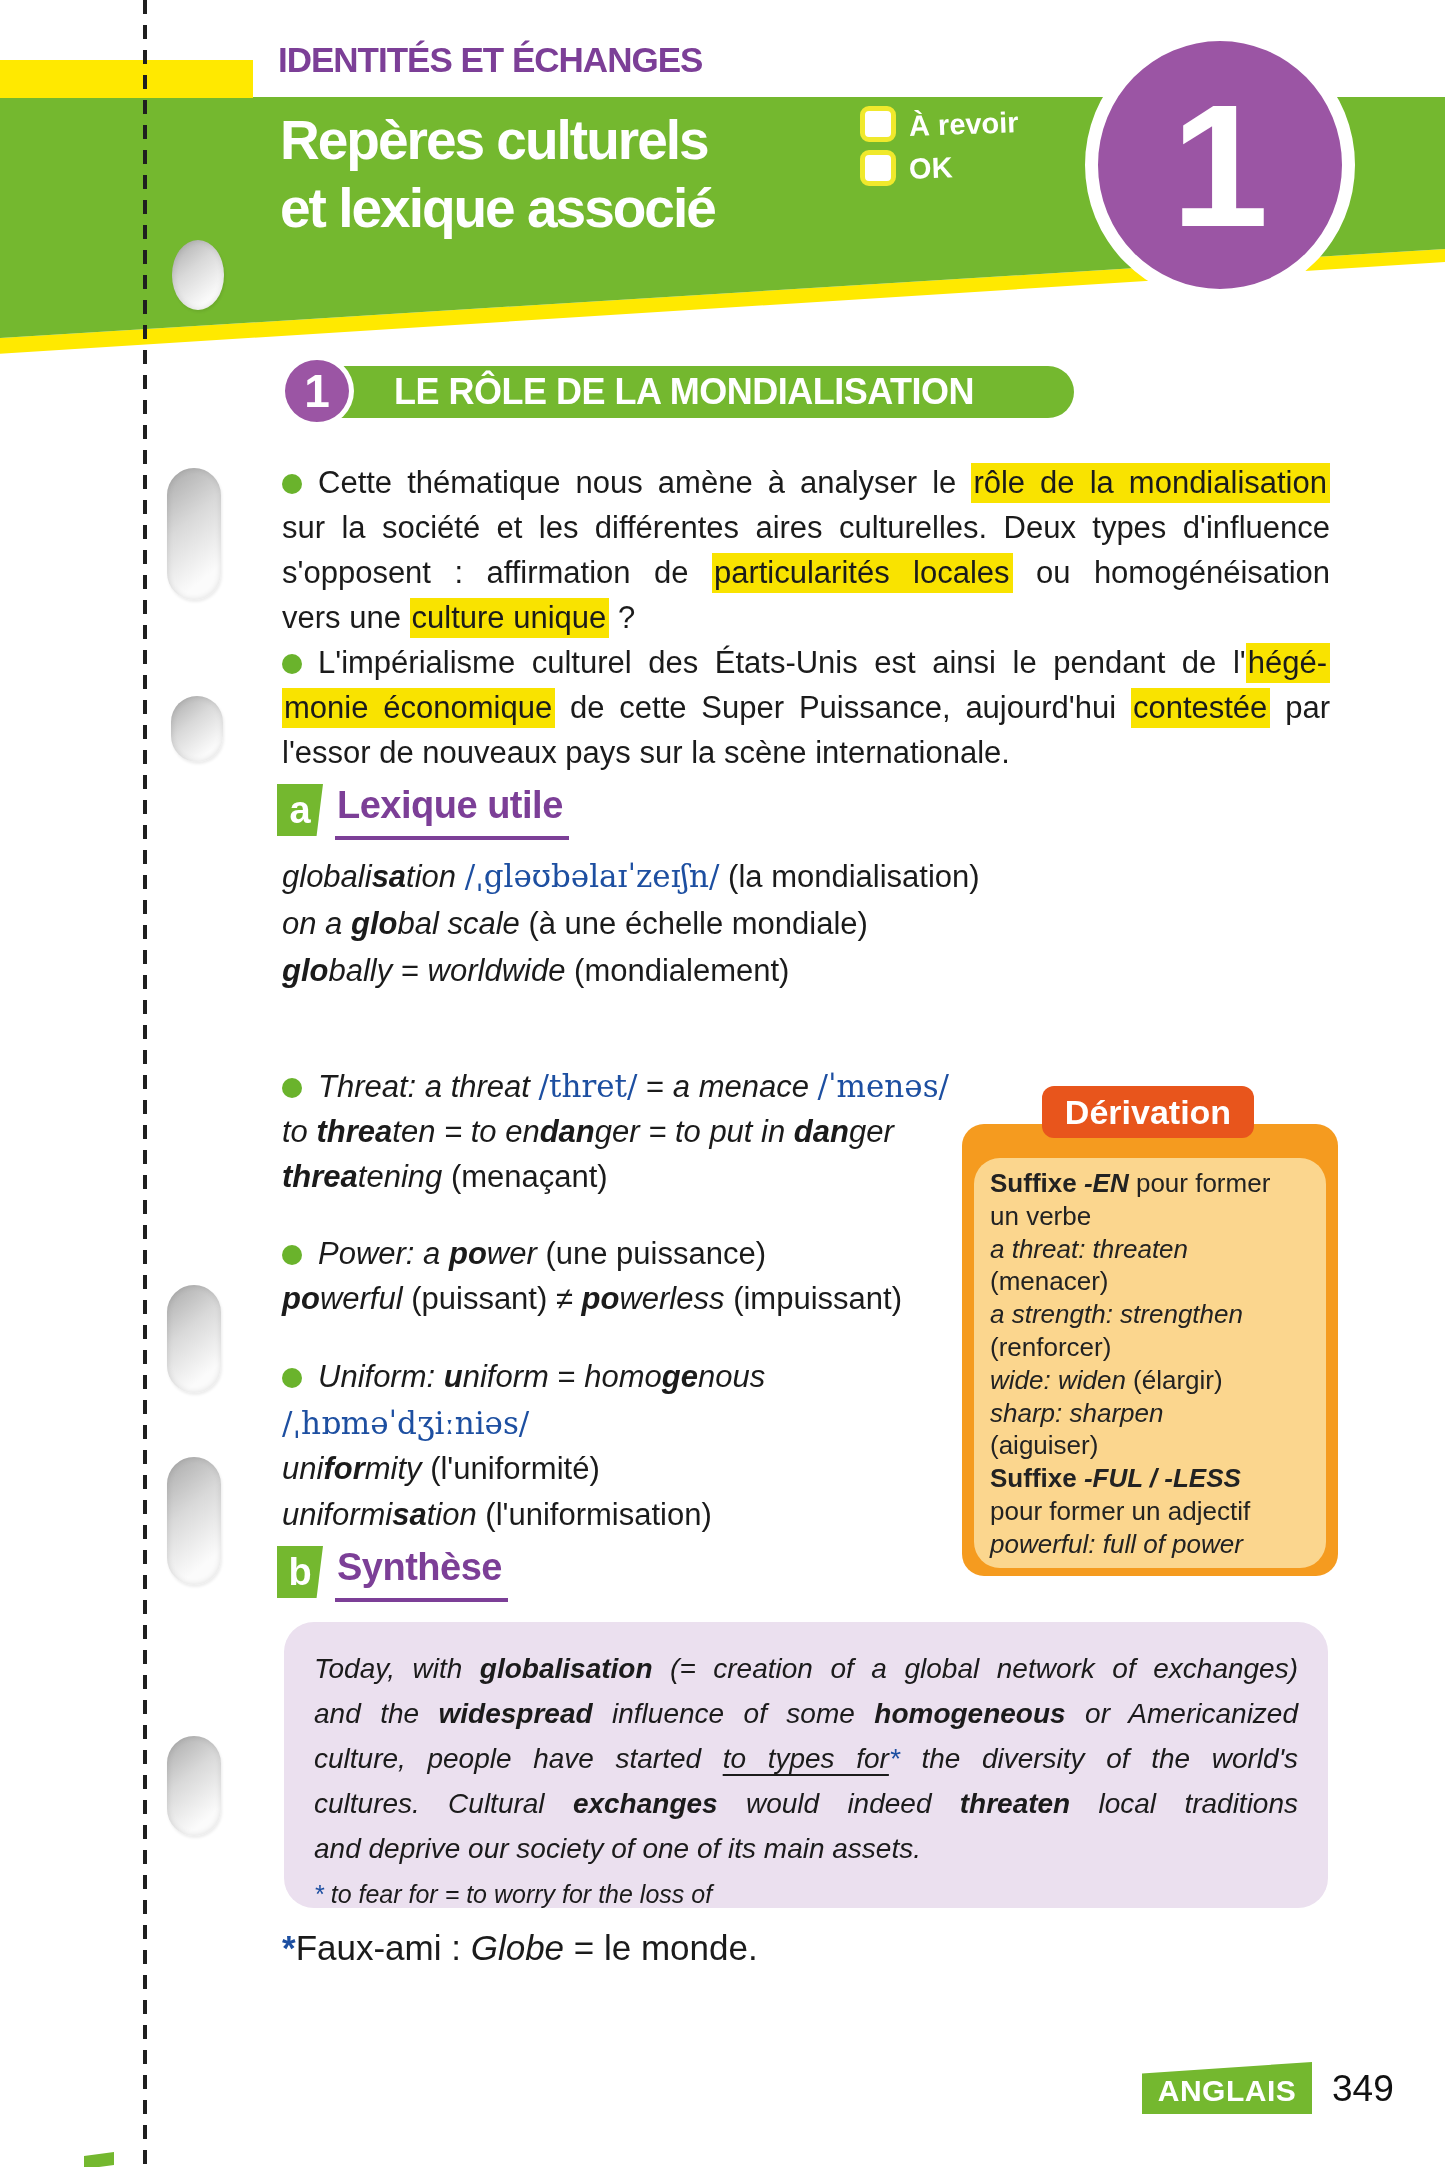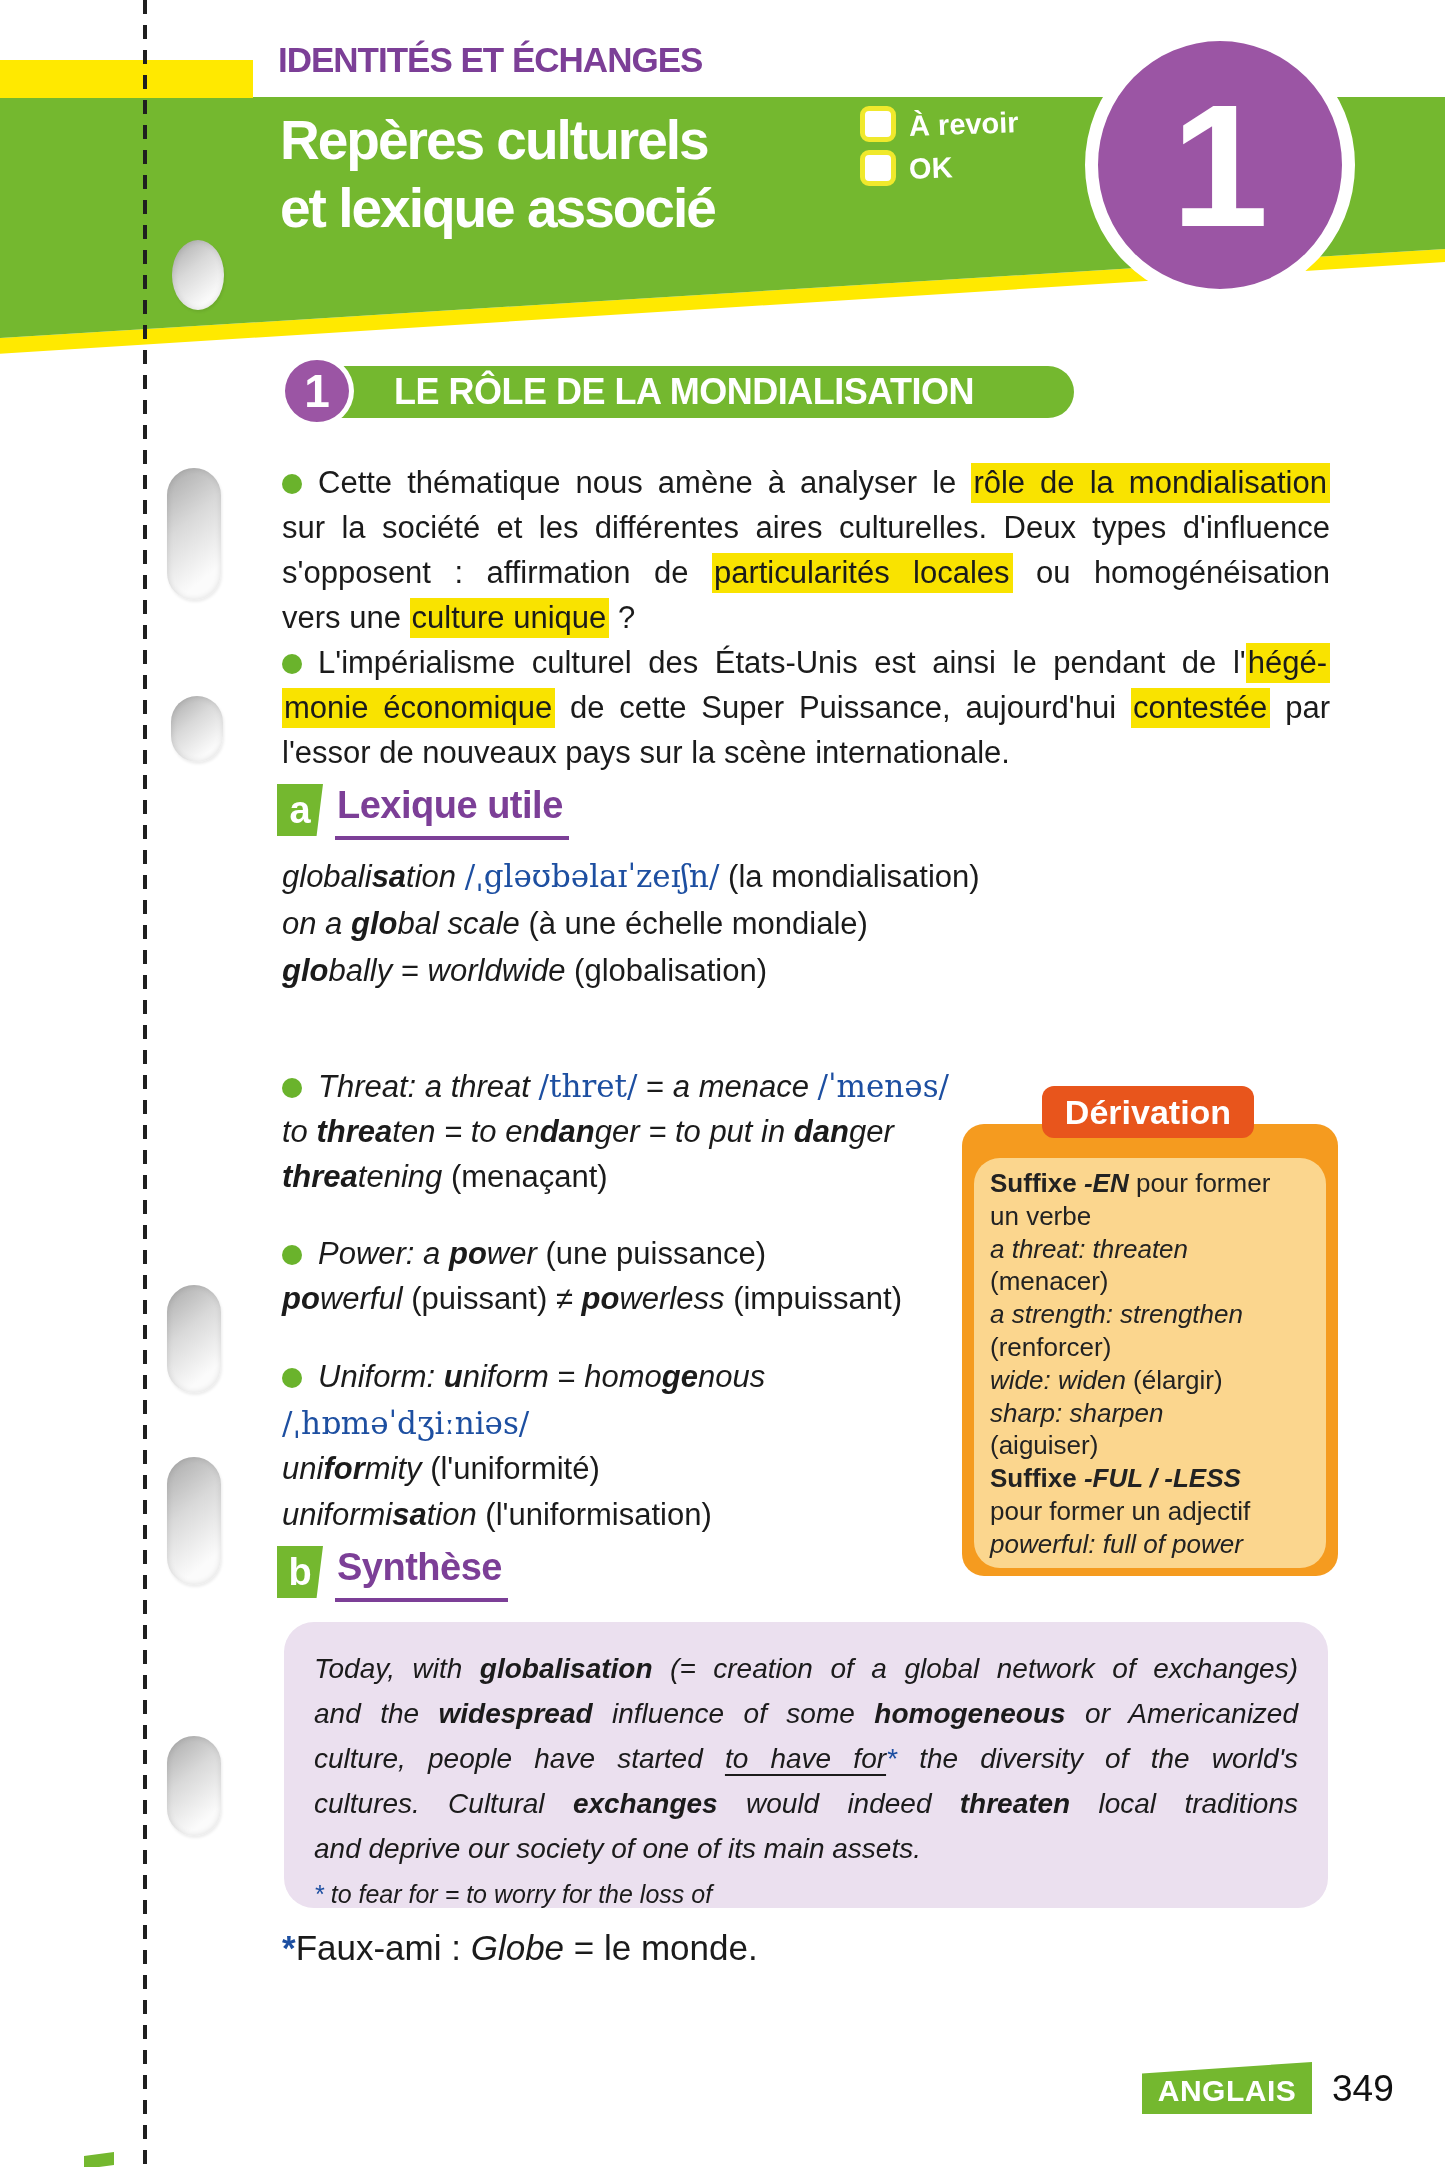--- a/index.html
+++ b/index.html
@@ -161,21 +161,21 @@
   </div>
 
   <div class="sub-head sh-a">
     <span class="letter-box">a</span>
     <span class="sub-title">Lexique utile</span>
   </div>
 
   <div class="entry e-globe">
     <div class="pline"><span><span class="sg-i">globali</span><span class="sg-bi">sa</span><span class="sg-i">tion</span><span class="sg-p"> </span><span class="sg-ph">/ˌgləʊbəlaɪˈzeɪʃn/</span><span class="sg-p"> (la mondialisation)</span></span></div>
     <div class="pline"><span><span class="sg-i">on a </span><span class="sg-bi">glo</span><span class="sg-i">bal scale</span><span class="sg-p"> (à une échelle mondiale)</span></span></div>
-    <div class="pline"><span><span class="sg-bi">glo</span><span class="sg-i">bally</span><span class="sg-p"> = </span><span class="sg-i">worldwide</span><span class="sg-p"> (globalisation)</span></span></div>
+    <div class="pline"><span><span class="sg-bi">glo</span><span class="sg-i">bally</span><span class="sg-p"> = </span><span class="sg-i">worldwide</span><span class="sg-p"> (mondialement)</span></span></div>
   </div>
 
   <div class="entry e-threat">
     <div class="pline"><span class="bullet"></span><span><span class="sg-i">Threat: a threat </span><span class="sg-ph">/thret/</span><span class="sg-p"> = </span><span class="sg-i">a menace </span><span class="sg-ph">/ˈmenəs/</span></span></div>
     <div class="pline"><span><span class="sg-i">to </span><span class="sg-bi">threa</span><span class="sg-i">ten = to en</span><span class="sg-bi">dan</span><span class="sg-i">ger = to put in </span><span class="sg-bi">dan</span><span class="sg-i">ger</span></span></div>
     <div class="pline"><span><span class="sg-bi">threa</span><span class="sg-i">tening</span><span class="sg-p"> (menaçant)</span></span></div>
   </div>
 
   <div class="entry e-power">
     <div class="pline"><span class="bullet"></span><span><span class="sg-i">Power: a </span><span class="sg-bi">po</span><span class="sg-i">wer</span><span class="sg-p"> (une puissance)</span></span></div>
@@ -207,21 +207,21 @@
   </div>
 
   <div class="sub-head sh-b">
     <span class="letter-box">b</span>
     <span class="sub-title">Synthèse</span>
   </div>
 
   <div class="synth-box">
     <div class="pline jl"><span><span class="sg-i">Today, with </span><span class="sg-bi">globalisation</span><span class="sg-i"> (= creation of a global network of exchanges)</span></span></div>
     <div class="pline jl"><span><span class="sg-i">and the </span><span class="sg-bi">widespread</span><span class="sg-i"> influence of some </span><span class="sg-bi">homogeneous</span><span class="sg-i"> or Americanized</span></span></div>
-    <div class="pline jl"><span><span class="sg-i">culture, people have started </span><span class="sg-iu">to have for</span><span class="sg-ist">*</span><span class="sg-i"> the diversity of the world's</span></span></div>
+    <div class="pline jl"><span><span class="sg-i">culture, people have started </span><span class="sg-iu">to types for</span><span class="sg-ist">*</span><span class="sg-i"> the diversity of the world's</span></span></div>
     <div class="pline jl"><span><span class="sg-i">cultures. Cultural </span><span class="sg-bi">exchanges</span><span class="sg-i"> would indeed </span><span class="sg-bi">threaten</span><span class="sg-i"> local traditions</span></span></div>
     <div class="pline"><span><span class="sg-i">and deprive our society of one of its main assets.</span></span></div>
     <div class="synth-foot"><span><span class="sg-ist">* </span><span class="sg-i">to fear for = to worry for the loss of</span></span></div>
   </div>
 
   <div class="fauxami"><span><span class="sg-st">*</span><span class="sg-p">Faux-ami : </span><span class="sg-i">Globe</span><span class="sg-p"> = le monde.</span></span></div>
 
   <div class="subject-badge">ANGLAIS</div>
   <div class="page-num">349</div>
   <div class="corner-tick"></div>

